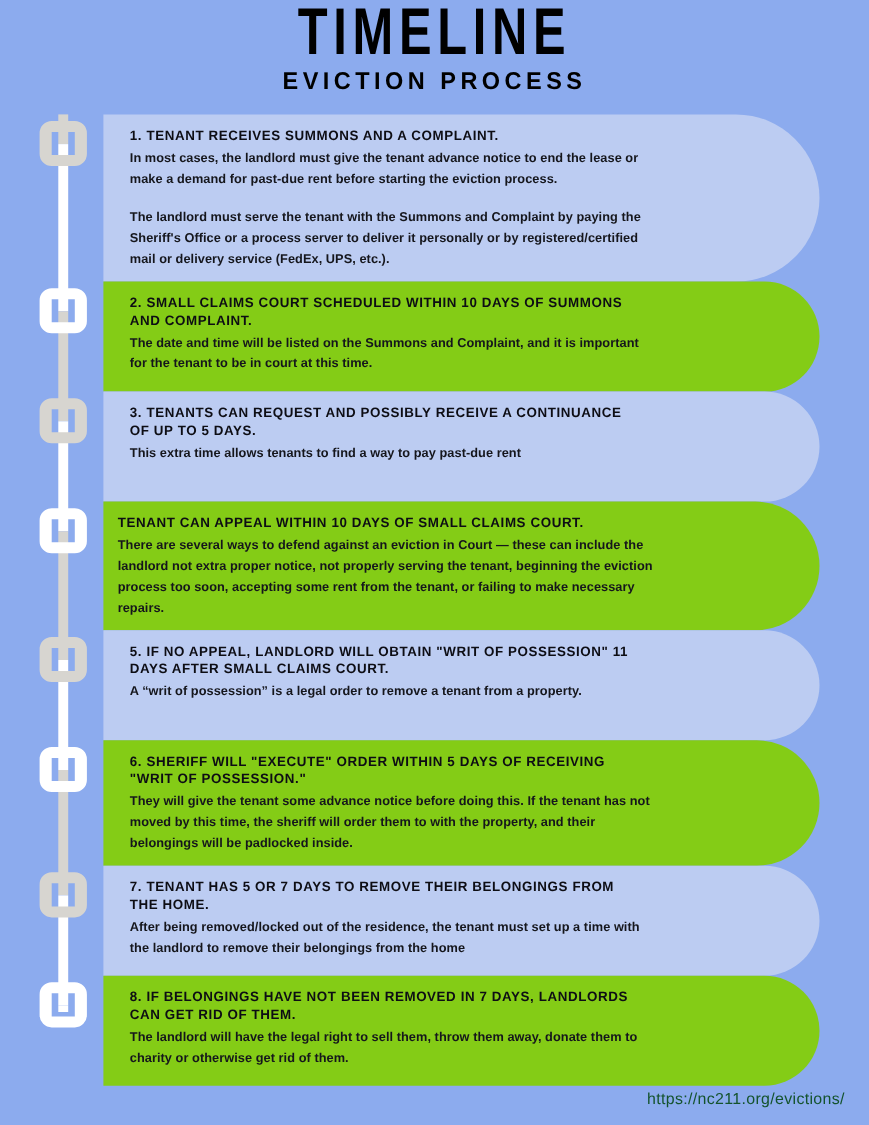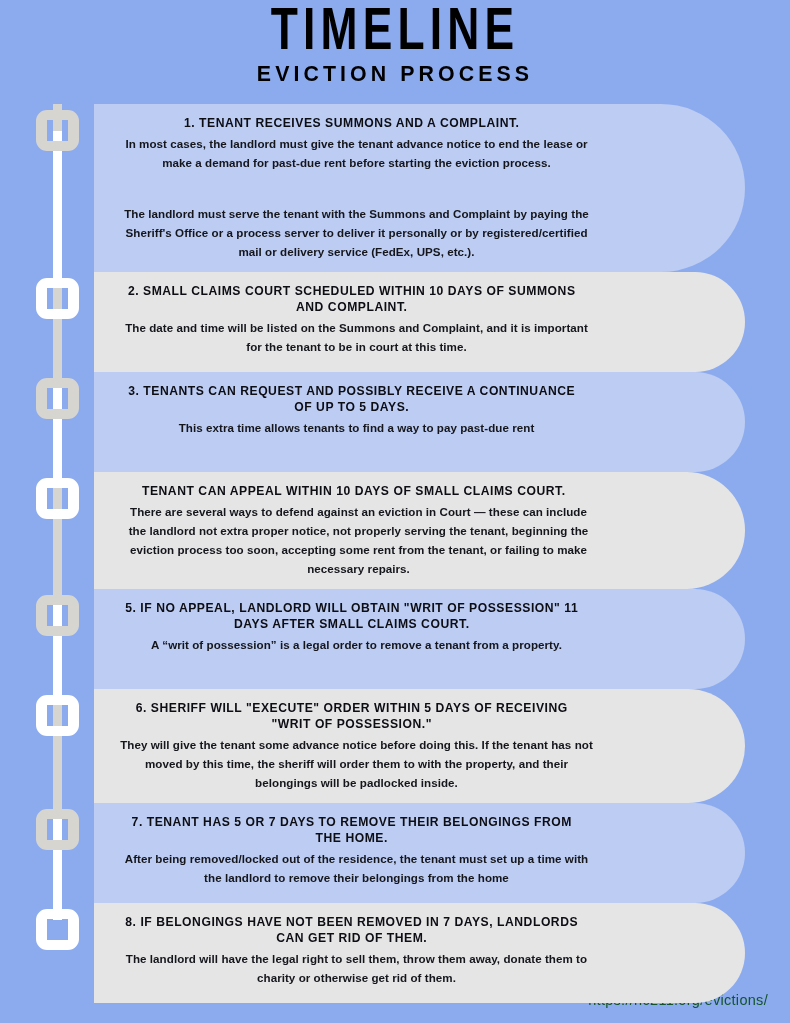--- a/index.html
+++ b/index.html
@@ -92,26 +92,25 @@
   .marker.white { border-color: #ffffff; }
 
   
   .card {
     position: relative;
     margin-left: 94px;
     width: 651px;
     border-radius: 0 200px 200px 0;
     padding: 11px 150px 11px 24px;
     min-height: 100px;
-    text-align: center;
   }
   .card.blue  { background: #bcccf2; }
-  .card.white { background: #e5e5e5; }
-
-  .card.indent { padding-left: 28px; }
+  .card.white { background: #84cc16; }
+
+  .card.indent { padding-left: 13px; }
 
   .card-title {
     font-family: "Liberation Sans", sans-serif;
     font-weight: 700;
     font-size: 12.4px;
     line-height: 16px;
     letter-spacing: 0.55px;
     color: #0d0d14;
     margin-bottom: 3px;
     transform: scaleX(0.98);
@@ -119,21 +118,21 @@
   }
 
   .card-body {
     font-family: "Liberation Sans", sans-serif;
     font-weight: 700;
     font-size: 11.6px;
     line-height: 19px;
     color: #15161c;
     letter-spacing: 0.05px;
   }
-  .card-body p + p { margin-top: 32px; }
+  .card-body p + p { margin-top: 16px; }
 
   
   .footer {
     position: absolute;
     left: 0;
     bottom: 14px;
     width: 790px;
     text-align: right;
     padding-right: 22px;
   }

